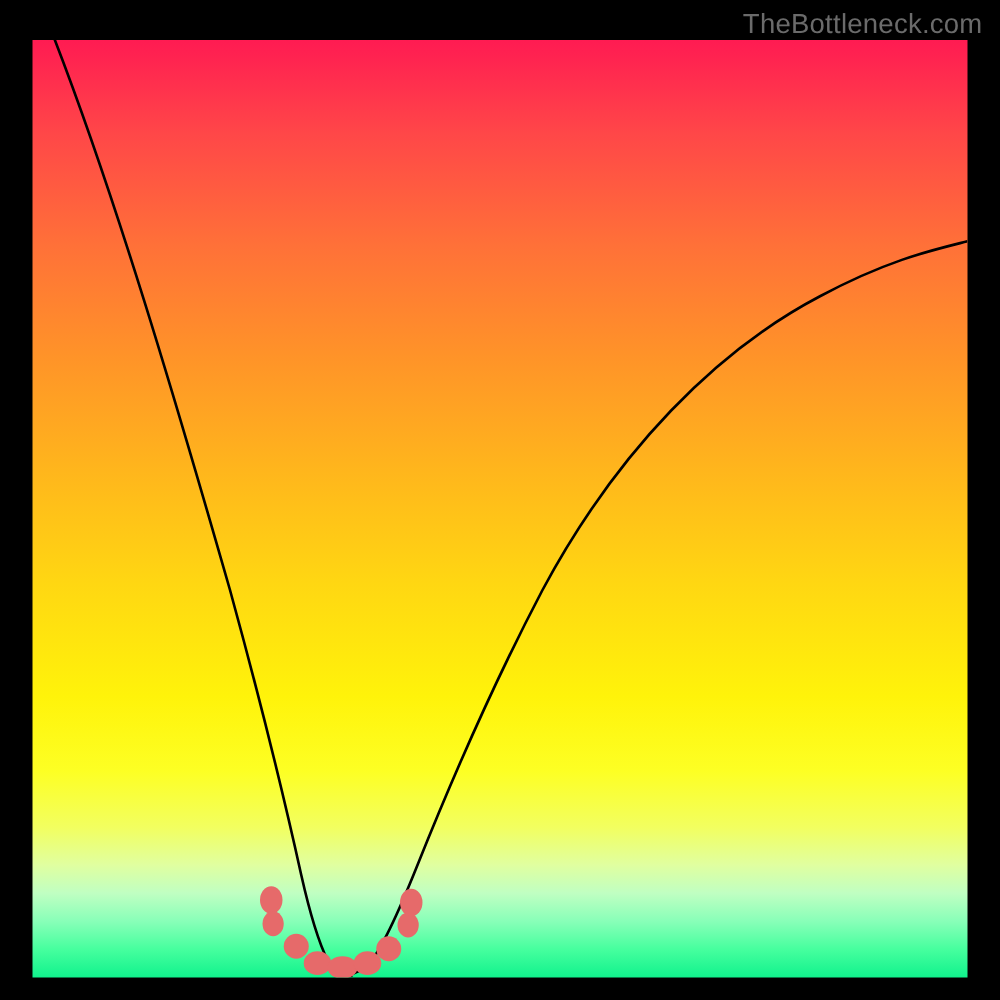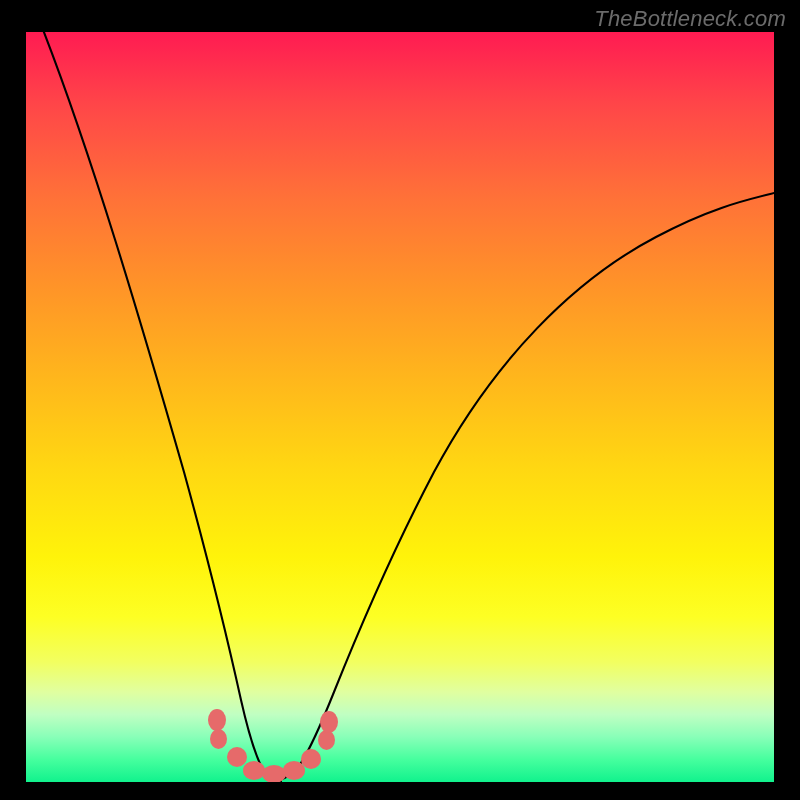--- a/index.html
+++ b/index.html
@@ -11,21 +11,20 @@
     overflow: hidden;
     font-family: Arial, Helvetica, sans-serif;
   }
   .frame {
     position: absolute;
     left: 0;
     top: 0;
     width: 800px;
     height: 800px;
     background: #000;
-    font-style: italic;
   }
   .plot-area {
     position: absolute;
     left: 26px;
     top: 32px;
     width: 748px;
     height: 750px;
     overflow: hidden;
     background: linear-gradient(to bottom,
       #ff1b52 0%,

